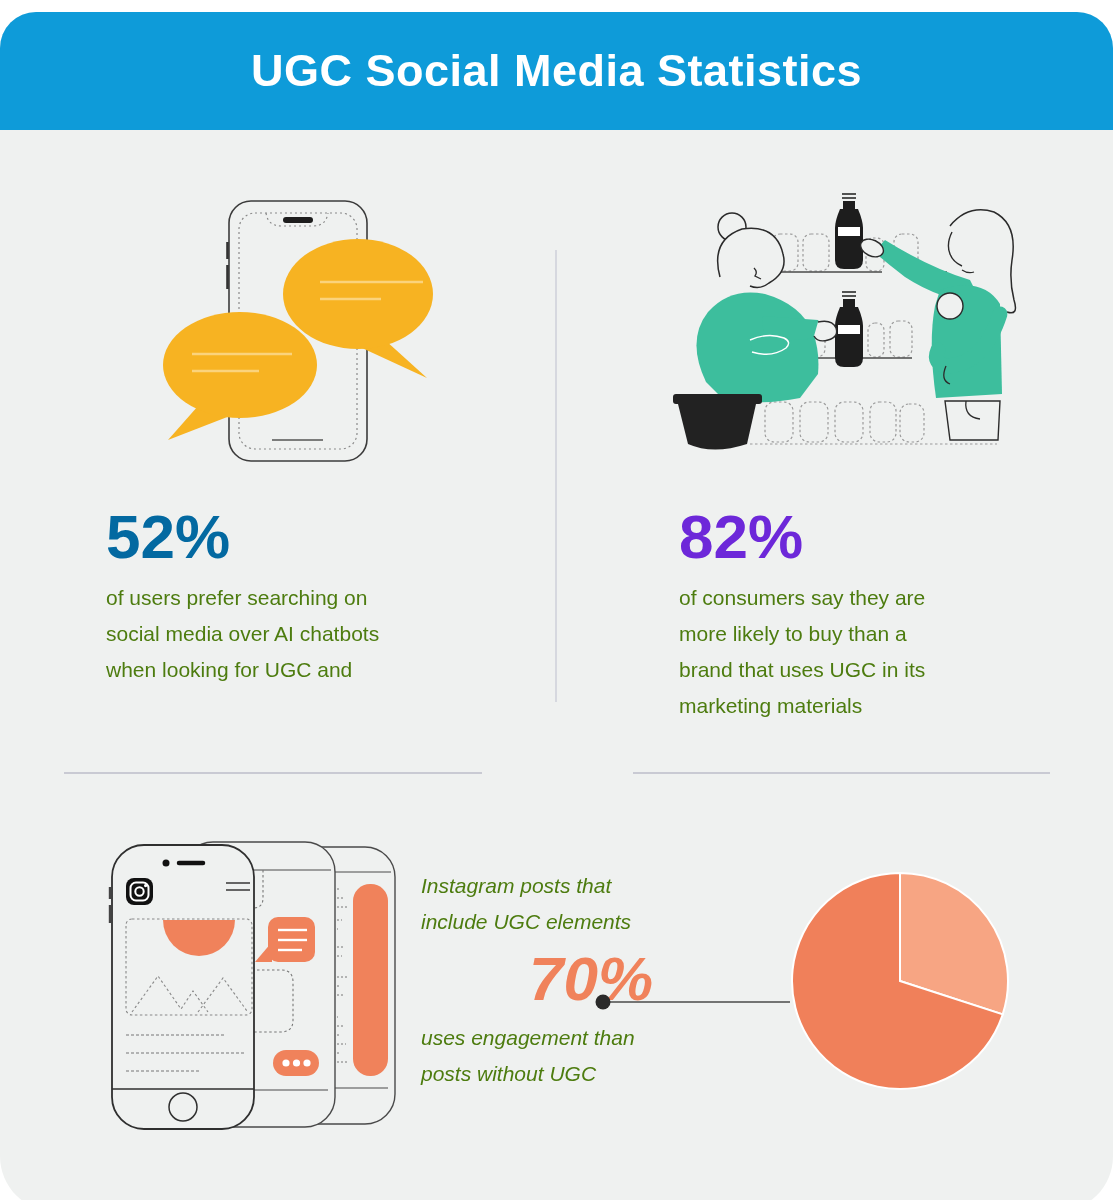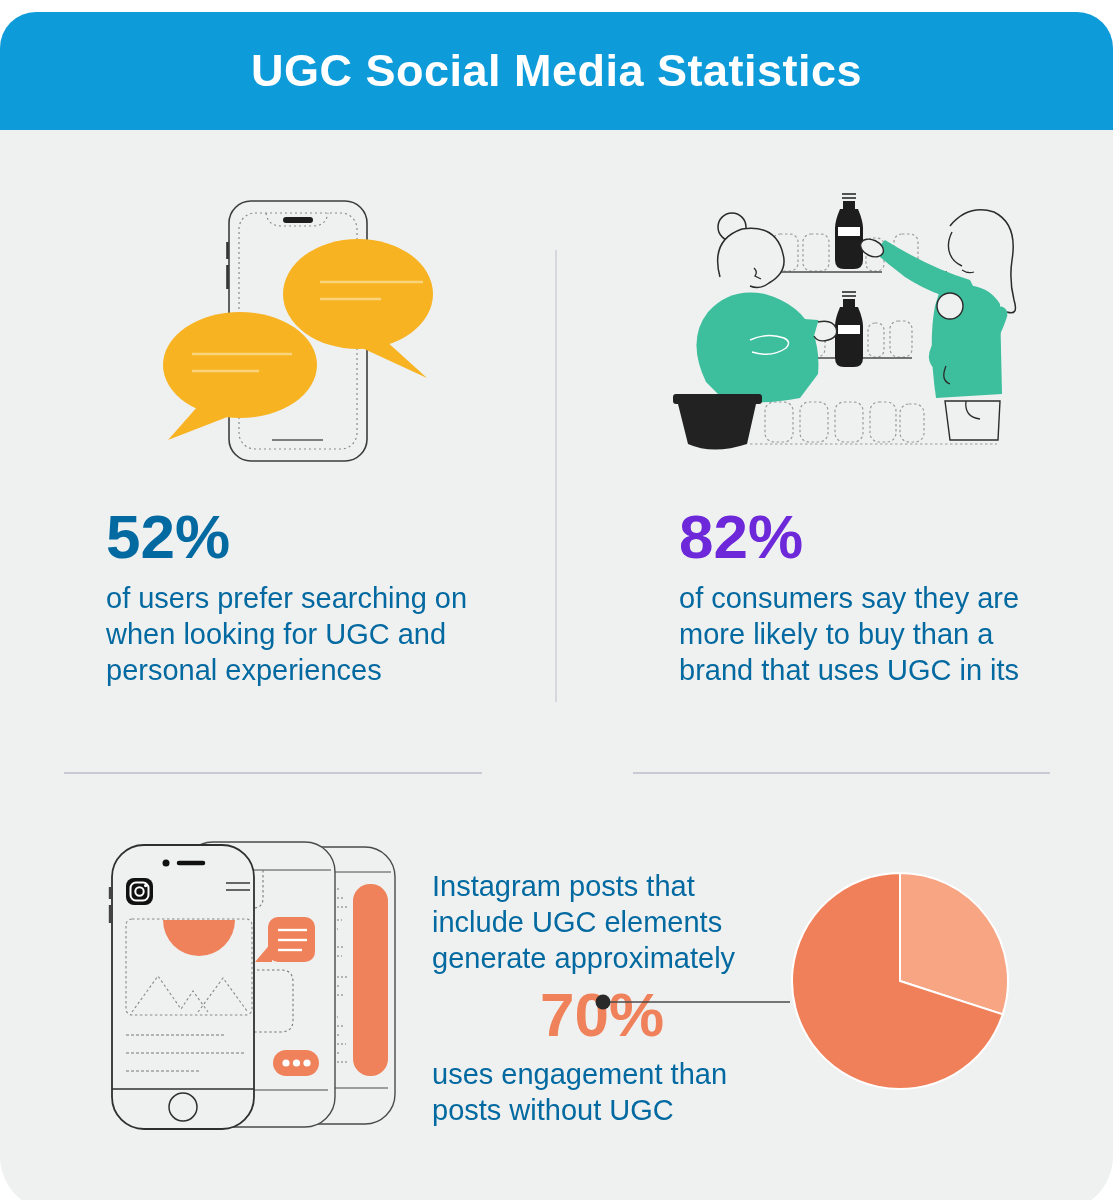--- a/index.html
+++ b/index.html
@@ -10,28 +10,28 @@
   }
   .header {
     position:absolute; left:0; top:0; width:1113px; height:118px;
     display:flex; align-items:center; justify-content:center;
   }
   .header h1 {
     color:#ffffff; font-size:45px; font-weight:700; letter-spacing:0.5px;
   }
   .illus { position:absolute; }
   .stat-value { font-size:62px; font-weight:700; line-height:1; letter-spacing:0px; }
-  .stat-line { font-size:29px; line-height:36px; color:#0369a1; white-space:nowrap; }
+  .stat-line { font-size:21px; line-height:36px; color:#4d7c0f; white-space:nowrap; }
   .stat-block { position:absolute; }
   .stat-block .desc { margin-top:12px; }
   .divider-v { position:absolute; left:555px; top:238px; width:2px; height:452px; background:#D6D8DF; }
   .divider-h { position:absolute; top:760px; height:2px; background:#C9CAD3; }
   .divider-h.left { left:64px; width:418px; }
   .divider-h.right { left:633px; width:417px; }
-  .stat3 { position:absolute; left:432px; top:856px; width:340px; }
+  .stat3 { position:absolute; left:421px; top:856px; width:340px;font-style:italic; }
   .stat3 .big { margin:8px 0 10px 0;text-align:center; }
   svg { display:block; }
 </style>
 </head>
 <body>
 
 <div class="card">
 
   <div class="header" style="background-color: rgb(14, 155, 217);">
     <h1>UGC Social Media Statistics</h1>
@@ -126,31 +126,32 @@
         <path d="M295,219 L350,219 L348,258 L300,258 Z" fill="#EFF1F0" stroke="#2b2b2b" stroke-width="1.4"></path>
         <path d="M316,219 q-2,16 14,18" fill="none" stroke="#2b2b2b" stroke-width="1.3"></path>
       </g>
     </svg>
   </div>
 
   <div class="stat-block" style="left:106px; top:494px;">
     <div class="stat-value" style="color: #0369a1;">52%</div>
     <div class="desc">
       <div class="stat-line">of users prefer searching on</div>
+      <div class="stat-line">social media over AI chatbots</div>
       <div class="stat-line">when looking for UGC and</div>
-      <div class="stat-line">personal experiences</div>
     </div>
   </div>
 
   <div class="stat-block" style="left:679px; top:494px;">
     <div class="stat-value" style="color: #6d28d9;">82%</div>
     <div class="desc">
       <div class="stat-line">of consumers say they are</div>
       <div class="stat-line">more likely to buy than a</div>
       <div class="stat-line">brand that uses UGC in its</div>
+      <div class="stat-line">marketing materials</div>
     </div>
   </div>
 
   <div class="divider-v"></div>
   <div class="divider-h left"></div>
   <div class="divider-h right"></div>
 
   <div class="illus" style="left:95px; top:820px;">
     <svg width="310" height="300" viewBox="0 0 310 300">
 
@@ -224,21 +225,20 @@
         <line x1="31" y1="239" x2="104" y2="239" stroke="#777" stroke-width="1.2" stroke-dasharray="3,2"></line>
         <line x1="17" y1="257" x2="159" y2="257" stroke="#2f2f2f" stroke-width="1.5"></line>
         <circle cx="88" cy="275" r="14" fill="none" stroke="#2f2f2f" stroke-width="1.5"></circle>
       </g>
     </svg>
   </div>
 
   <div class="stat3">
     <div class="stat-line">Instagram posts that</div>
     <div class="stat-line">include UGC elements</div>
-    <div class="stat-line">generate approximately</div>
     <div class="stat-value big" style="color: rgb(240, 130, 91);">70%</div>
     <div class="stat-line">uses engagement than</div>
     <div class="stat-line">posts without UGC</div>
   </div>
 
   <div class="illus" style="left:592px; top:978px;">
     <svg width="202" height="24" viewBox="0 0 202 24">
       <line x1="11" y1="12" x2="198" y2="12" stroke="#4a4a4a" stroke-width="1.5"></line>
       <circle cx="11" cy="12" r="7.5" fill="#2a2a2a"></circle>
     </svg>

